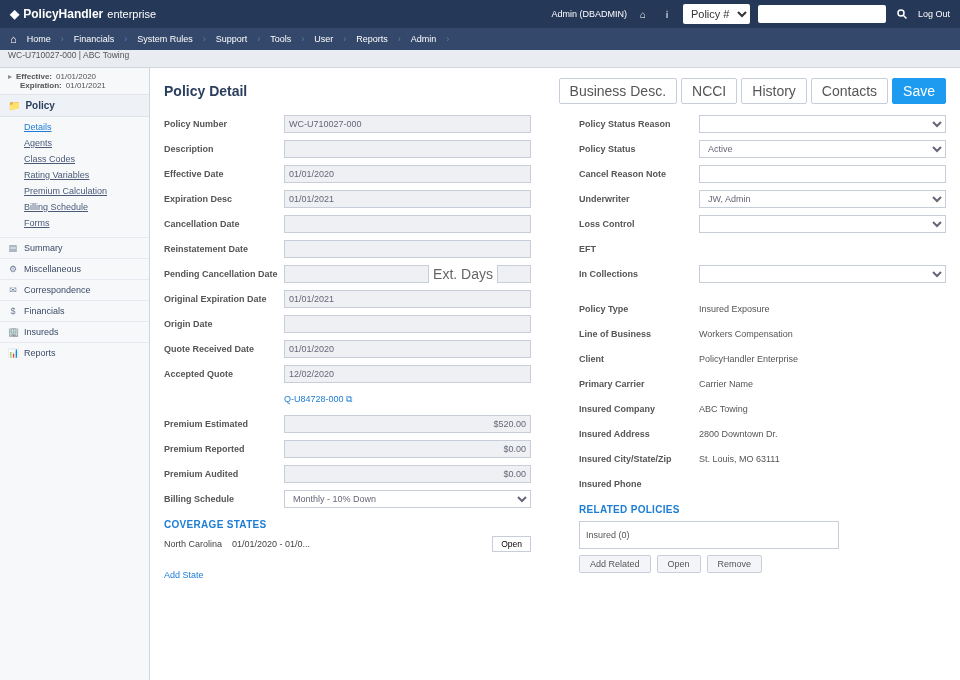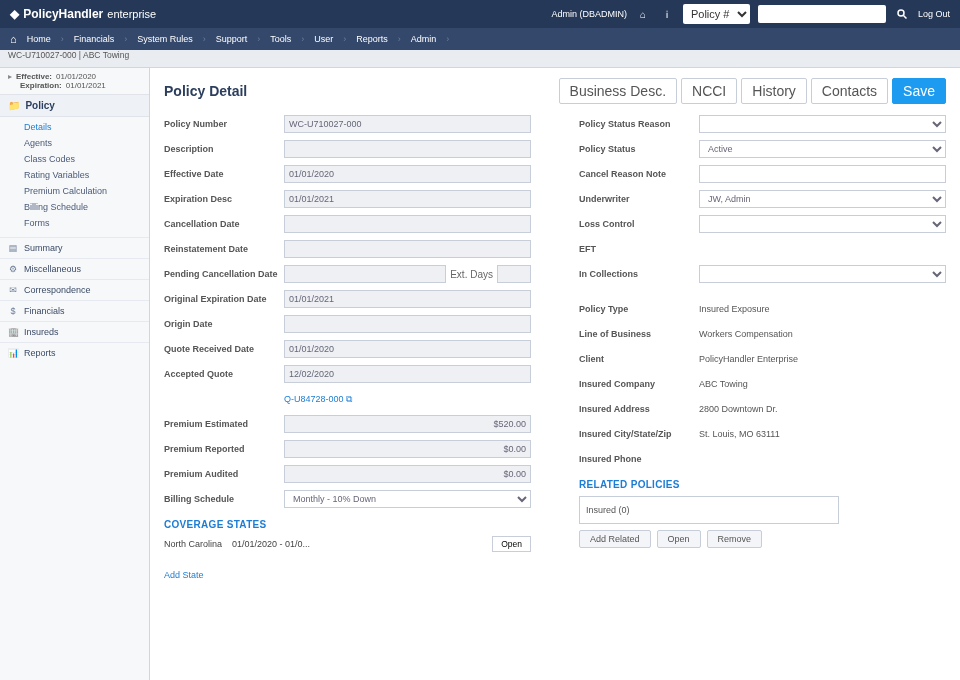--- a/index.html
+++ b/index.html
@@ -102,21 +102,21 @@
     padding:5px 8px;
     background:#eef1f6;
     border-bottom:1px solid #e0e4ea;
     font-size:10px;
     font-weight:bold;
     color:#2c3e5e;
     cursor:pointer;
   }
   .sb-list { list-style:none; padding:2px 0 6px 24px; }
   .sb-list li {
-    font-size:9px; color:#4a5a78; padding:3px 0; cursor:pointer;
+    font-size:9px; color:#4a5a78; padding:3px 0; cursor:pointer;text-decoration:underline;
   }
   .sb-list li.active { color:#1d7dd4; }
   .sb-group {
     display:flex; align-items:center; gap:6px;
     padding:5px 8px;
     border-top:1px solid #e6e9ef;
     font-size:9px; color:#3a4a66;
     cursor:pointer;
   }
   .sb-group .gicon { width:10px; text-align:center; color:#6b7b96; }
@@ -149,21 +149,21 @@
     flex:1; display:flex; align-items:center; gap:4px;
   }
   .txt-input, .sel-input {
     width:100%; height:18px; border:1px solid #c7ced9;
     background:#eef0f4; font-size:9px; padding:0 4px;
     color:#667;
   }
   .sel-input { background:#fff; }
   .right-align { text-align:right; }
   .small-box { width:34px; }
-  .ext-label { font-size:10px; color:#666; }
+  .ext-label { font-size:14px; color:#666; }
   .link-like { color:#1d7dd4; font-size:9px; cursor:pointer; }
   .static-val { font-size:9px; color:#555; }
 
   .section-hdr {
     color:#1d7dd4; font-size:10px; font-weight:bold;
     margin:10px 0 6px 0; letter-spacing:.3px;
   }
   .cov-row {
     display:flex; align-items:center; gap:10px; font-size:9px;
     color:#444;
@@ -487,20 +487,26 @@
                 <span class="static-val">Workers Compensation</span>
               </div>
             </div>
           <div class="frow">
               <div class="flabel">Client</div>
               <div class="fval">
                 <span class="static-val">PolicyHandler Enterprise</span>
               </div>
             </div>
           <div class="frow">
+              <div class="flabel">Primary Carrier</div>
+              <div class="fval">
+                <span class="static-val">Carrier Name</span>
+              </div>
+            </div>
+          <div class="frow">
               <div class="flabel">Insured Company</div>
               <div class="fval">
                 <span class="static-val">ABC Towing</span>
               </div>
             </div>
           <div class="frow">
               <div class="flabel">Insured Address</div>
               <div class="fval">
                 <span class="static-val">2800 Downtown Dr.</span>
               </div>

